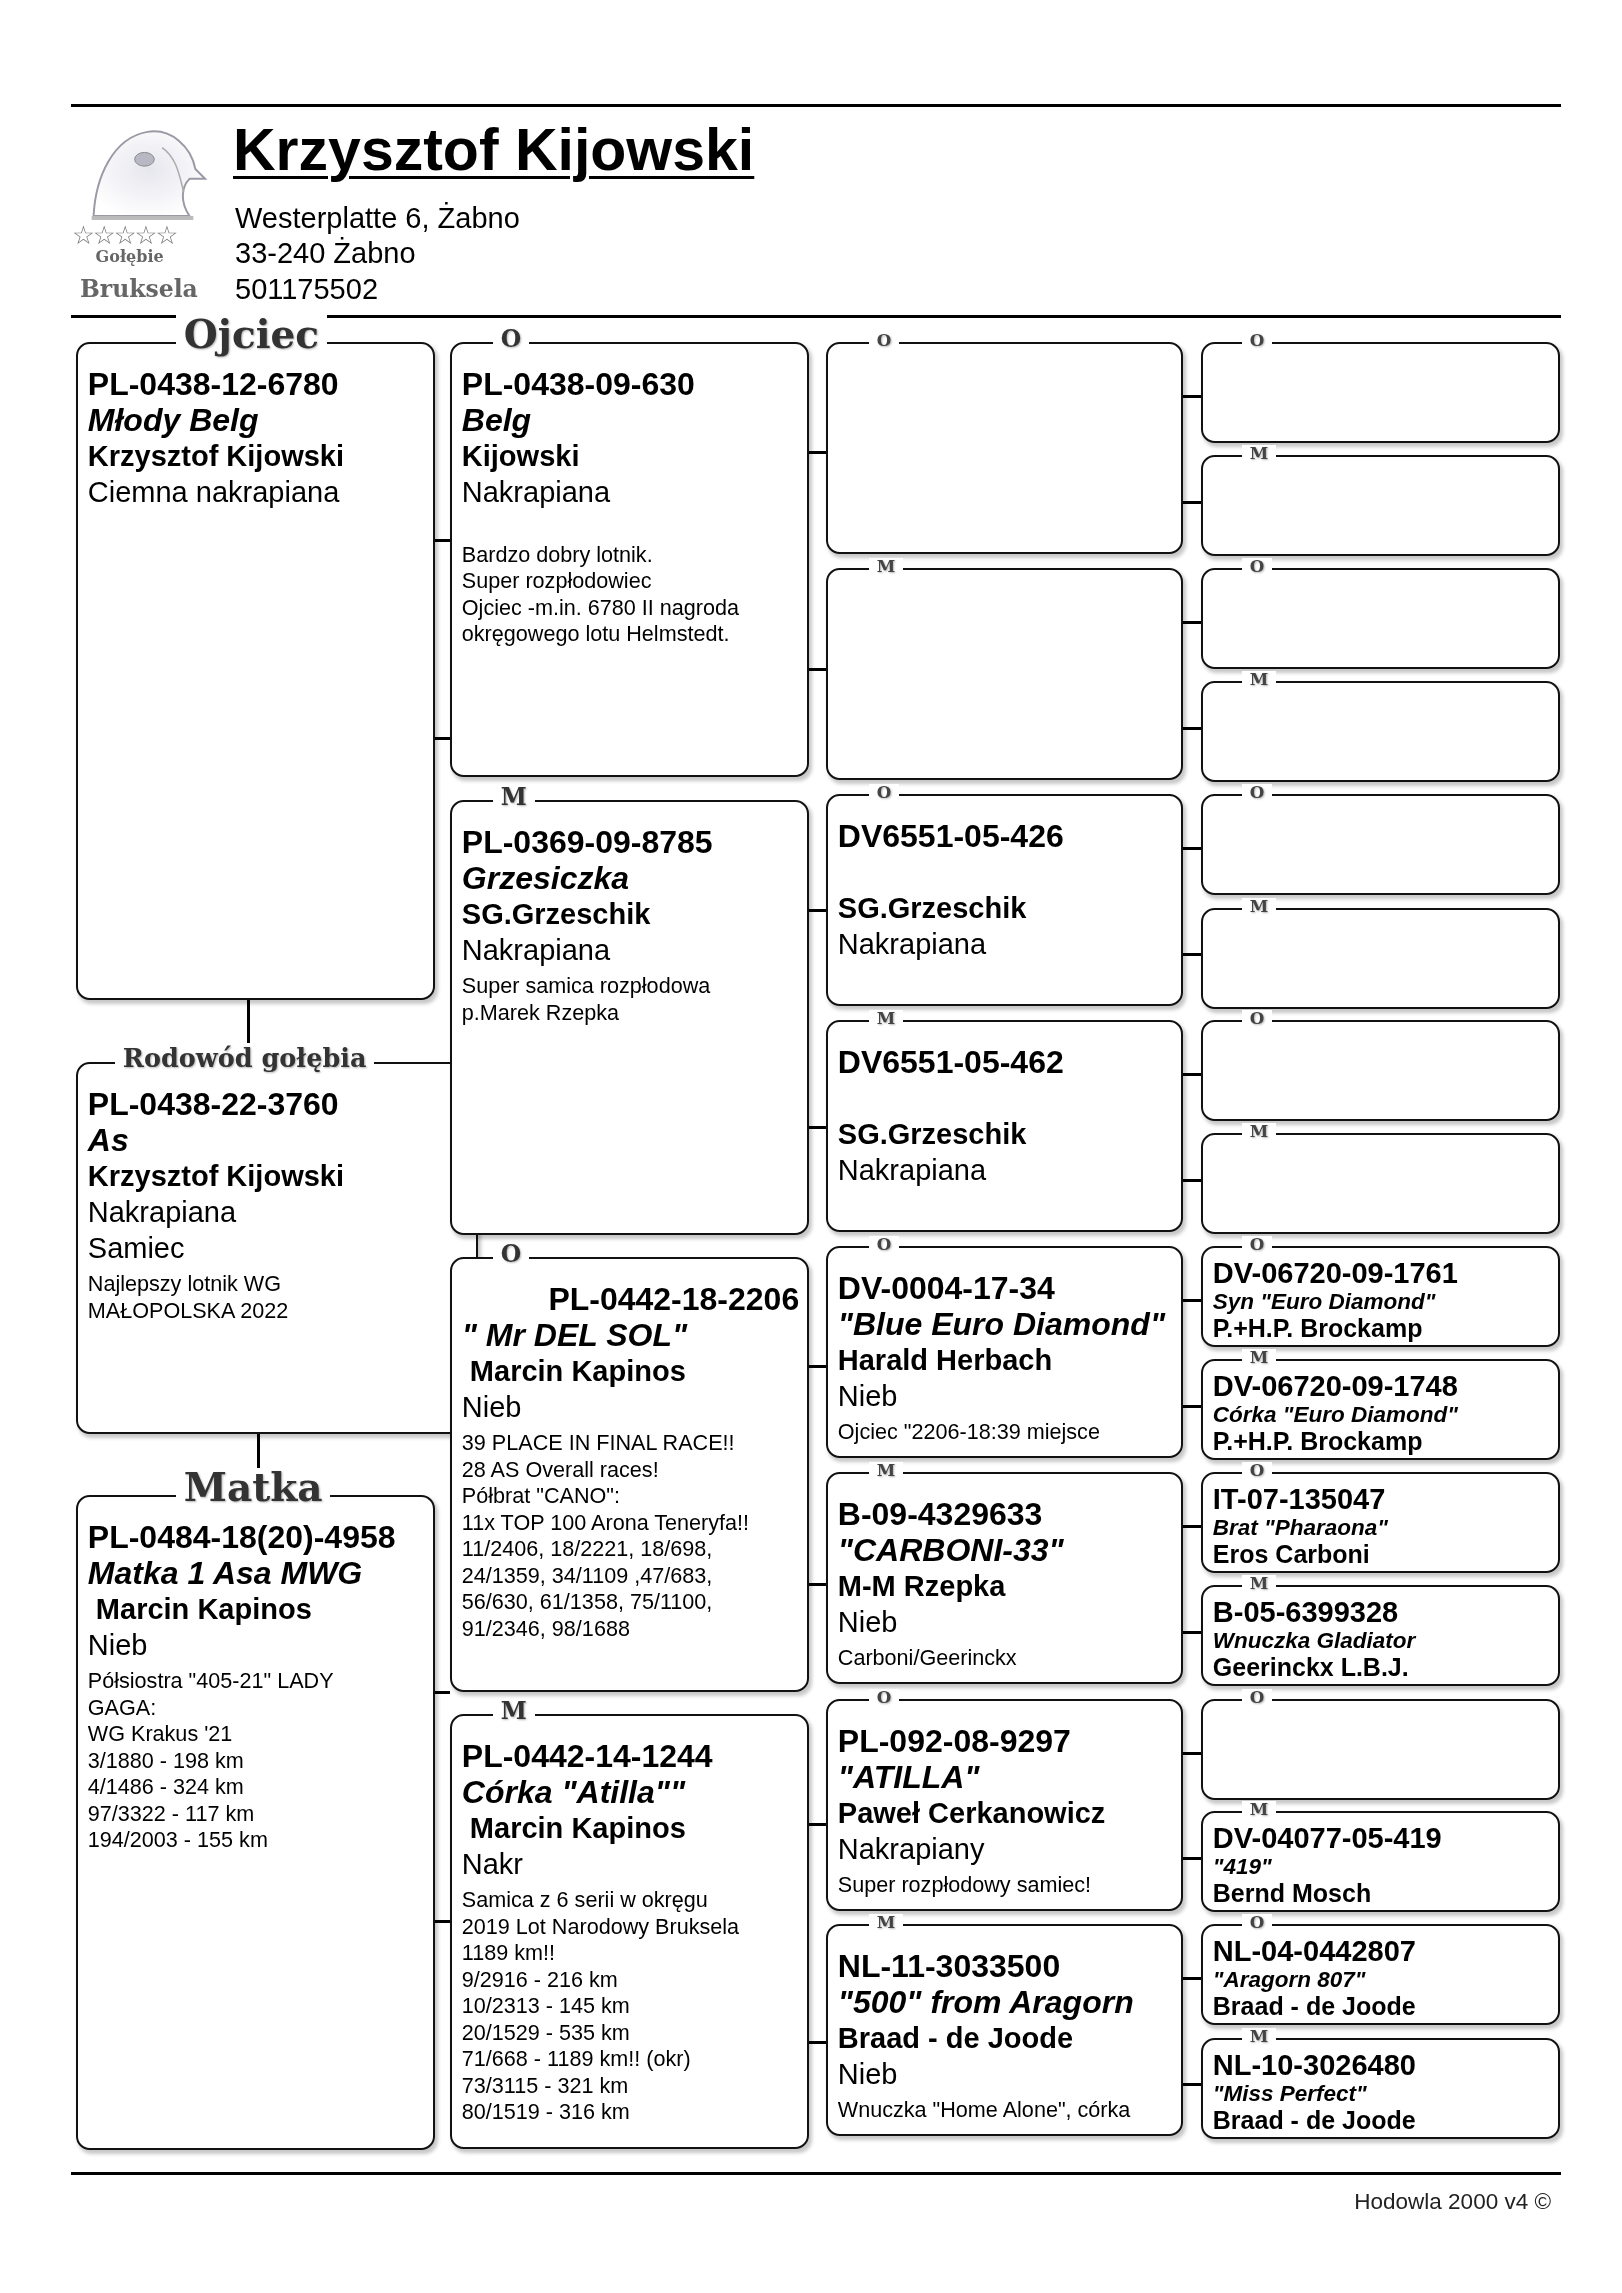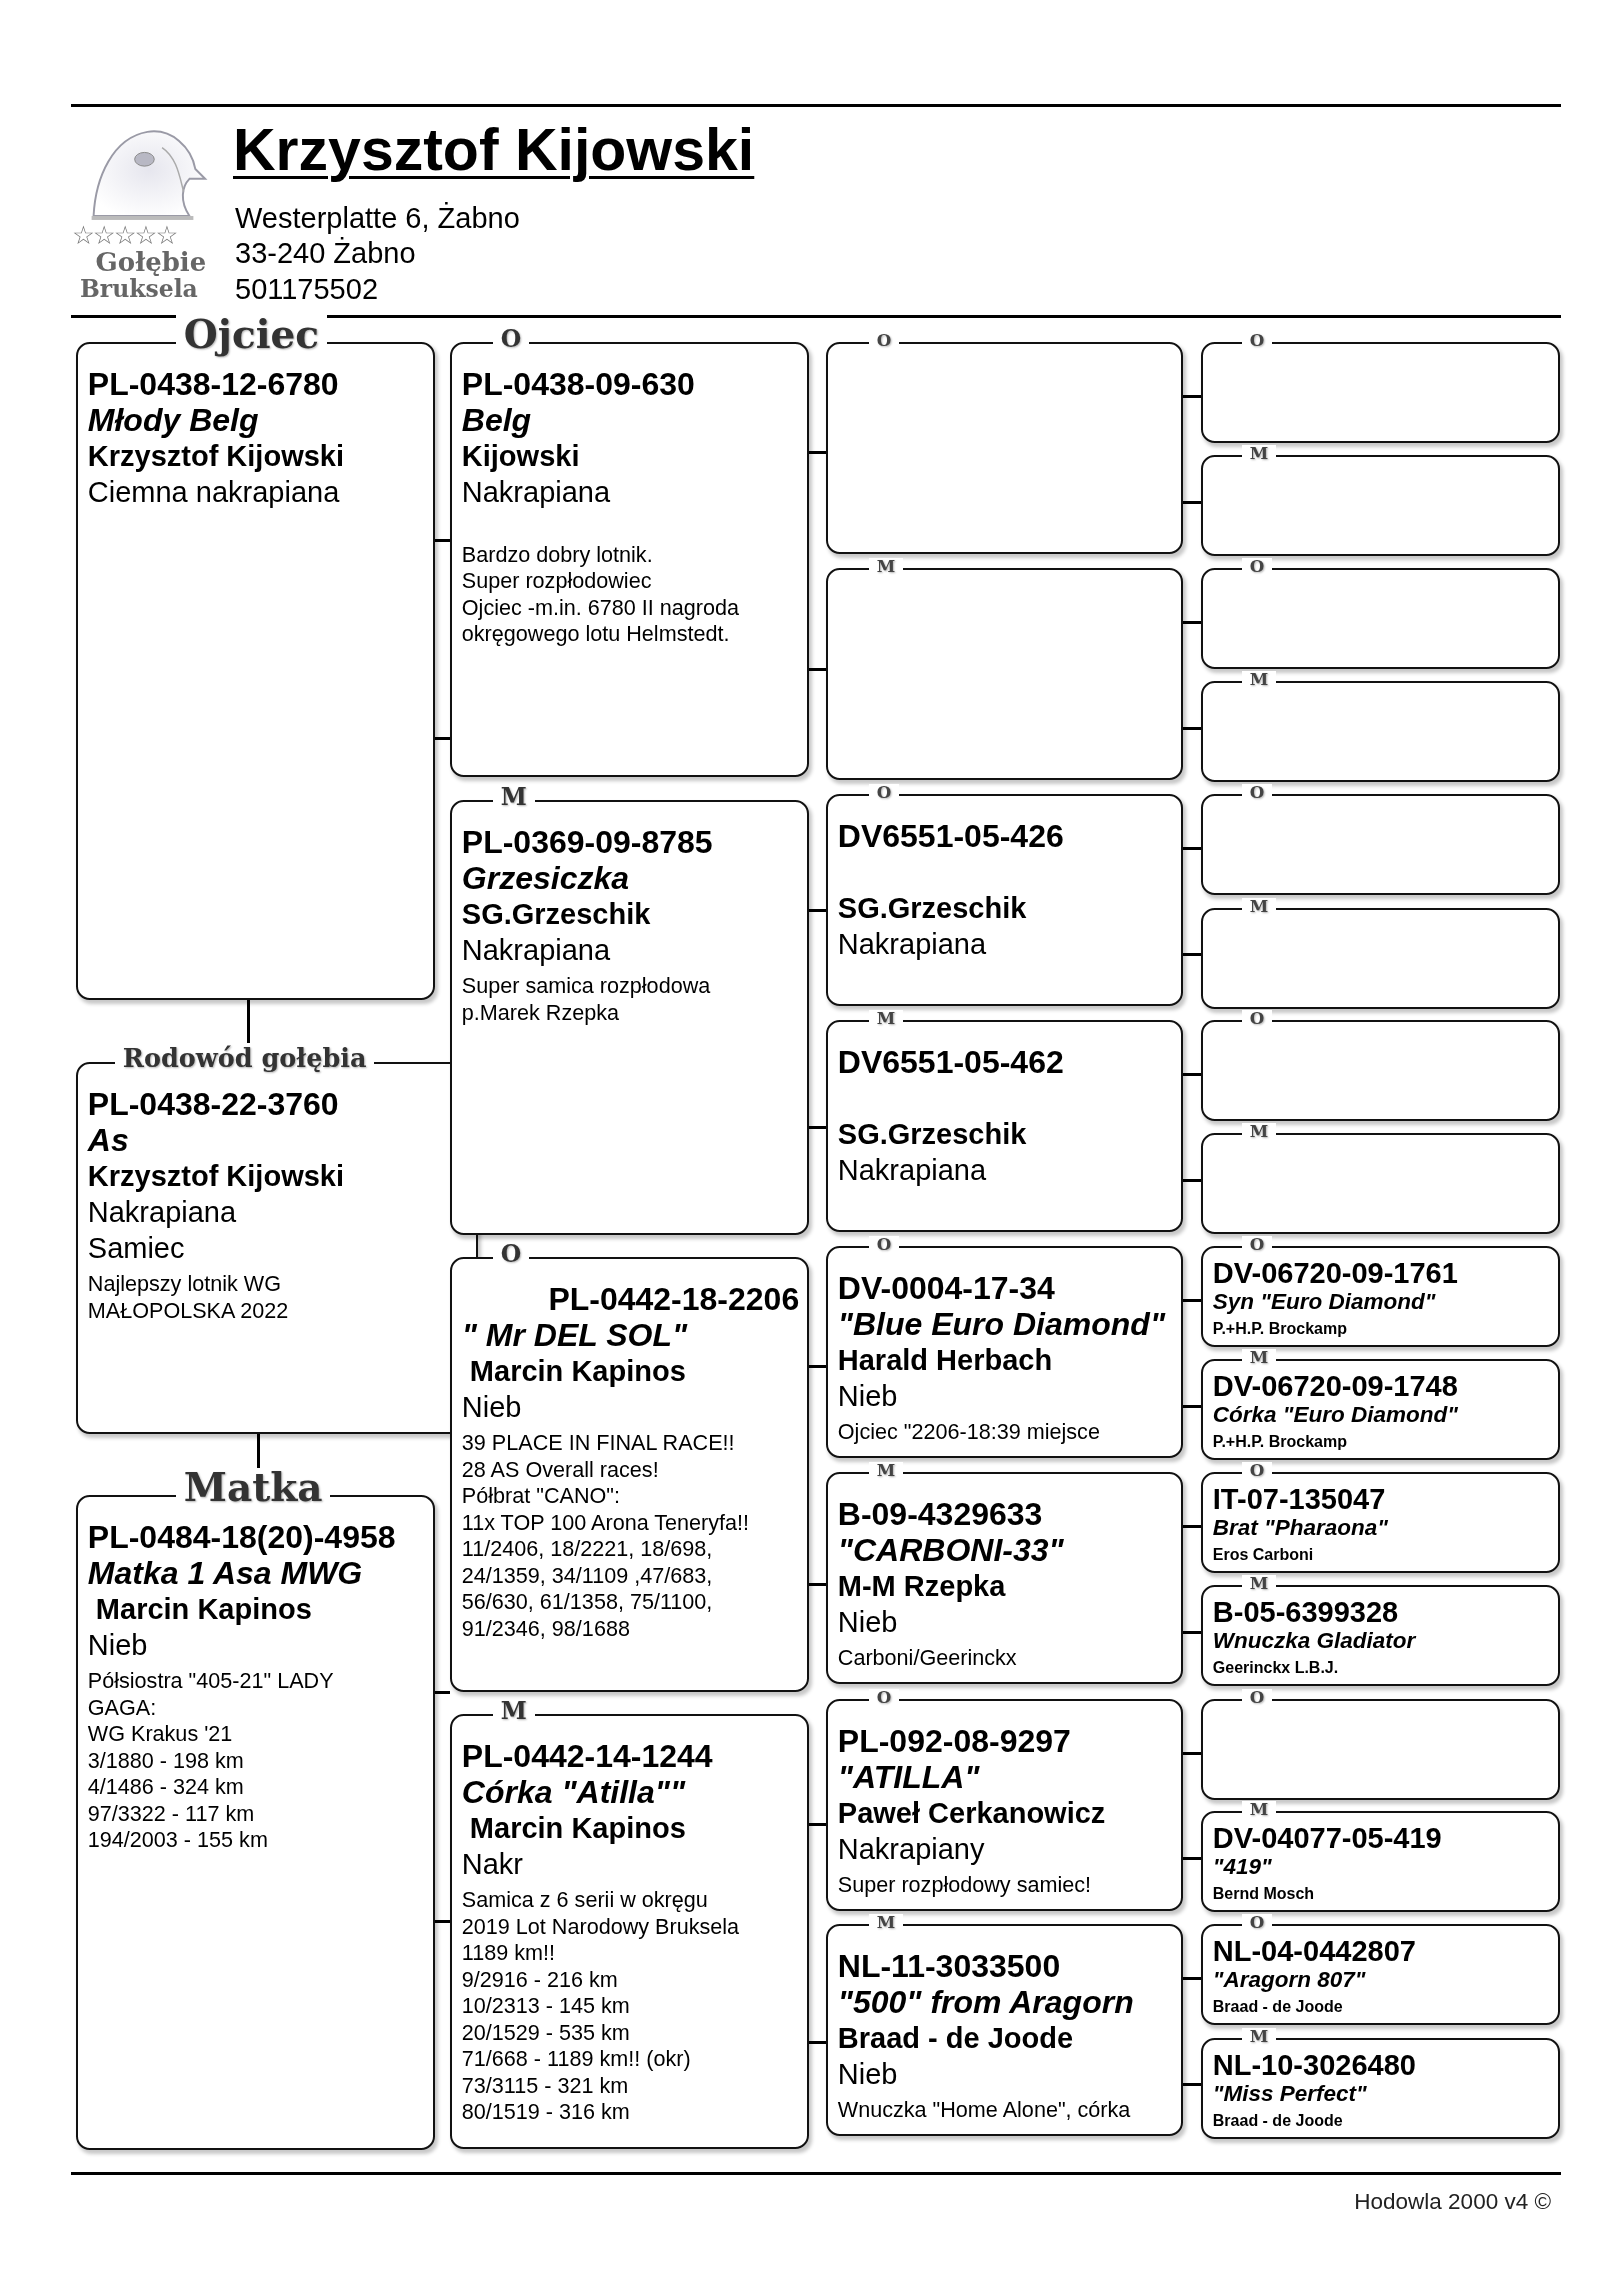--- a/index.html
+++ b/index.html
@@ -21,21 +21,21 @@
   .lbl.xs { font-size:16.7px; top:-11.8px; color:#444; }
   .content { position:absolute; left:9.8px; right:7.8px; top:21.6px; }
   .ring { font-weight:bold; font-size:32px; line-height:36px; }
   .pname { font-weight:bold; font-style:italic; font-size:32px; line-height:36px; white-space:pre; }
   .breeder { font-weight:bold; font-size:29px; line-height:36px; white-space:pre; }
   .color { font-size:29px; line-height:36px; }
   .notes { font-size:21.6px; line-height:26.5px; white-space:pre-line; margin-top:5.9px; }
   .c4 .content { left:9.8px; top:9.8px; }
   .c4 .ring { font-size:29px; line-height:31px; }
   .c4 .pname { font-size:22.5px; line-height:25.5px; }
-  .c4 .breeder { font-size:16px; line-height:29px; }
+  .c4 .breeder { font-size:25px; line-height:29px; }
   .conn { position:absolute; background:#000; }
   #footer-text { position:absolute; right:71px; top:2189px; font-size:22.5px; color:#222; }
 </style>
 </head>
 <body>
 
 <div class="hline" style="top:104px;"></div>
 
 <div id="logo">
   <svg width="137" height="108" viewBox="0 0 140 110" style="position:absolute;left:0;top:0;">
@@ -44,21 +44,21 @@
           <stop offset="0%" stop-color="#e6e6ee"></stop>
           <stop offset="100%" stop-color="#ffffff"></stop>
         </radialGradient>
       </defs>
     <path d="M20 100 C 22 60, 40 20, 75 14 C 100 10, 120 30, 124 52 L 134 62 L 118 62 C 110 70, 108 85, 118 100 Z" fill="url(#g1)" stroke="#9a9aa6" stroke-width="2"></path>
     <ellipse cx="72" cy="42" rx="10" ry="7" fill="#b8b8c4" stroke="#888" stroke-width="1"></ellipse>
     <path d="M90 30 C 105 40, 108 60, 112 75" fill="none" stroke="#aaa" stroke-width="1.5"></path>
     <rect x="18" y="100" width="104" height="4" fill="#bbb"></rect>
   </svg>
   <div style="position:absolute;left:-2px;top:102px;font-size:25.5px;color:#777;letter-spacing:-2px;">☆☆☆☆☆</div>
-  <div style="position:absolute;left:21.6px;top:129px;font-family:'DejaVu Serif',serif;font-weight:bold;font-size:26px;color:#666;">Gołębie</div>
+  <div style="position:absolute;left:21.6px;top:129px;font-family:'DejaVu Serif',serif;font-weight:bold;font-size:16px;color:#666;">Gołębie</div>
   <div style="position:absolute;left:5.9px;top:157px;font-family:'DejaVu Serif',serif;font-weight:bold;font-size:23.5px;color:#666;">Bruksela</div>
 </div>
 
 <div id="owner-name">Krzysztof Kijowski</div>
 <div class="addr" style="top:201px;">Westerplatte 6, Żabno</div>
 <div class="addr" style="top:236px;">33-240 Żabno</div>
 <div class="addr" style="top:272px;">501175502</div>
 
 <div class="hline" style="top:315px;"></div>
 

